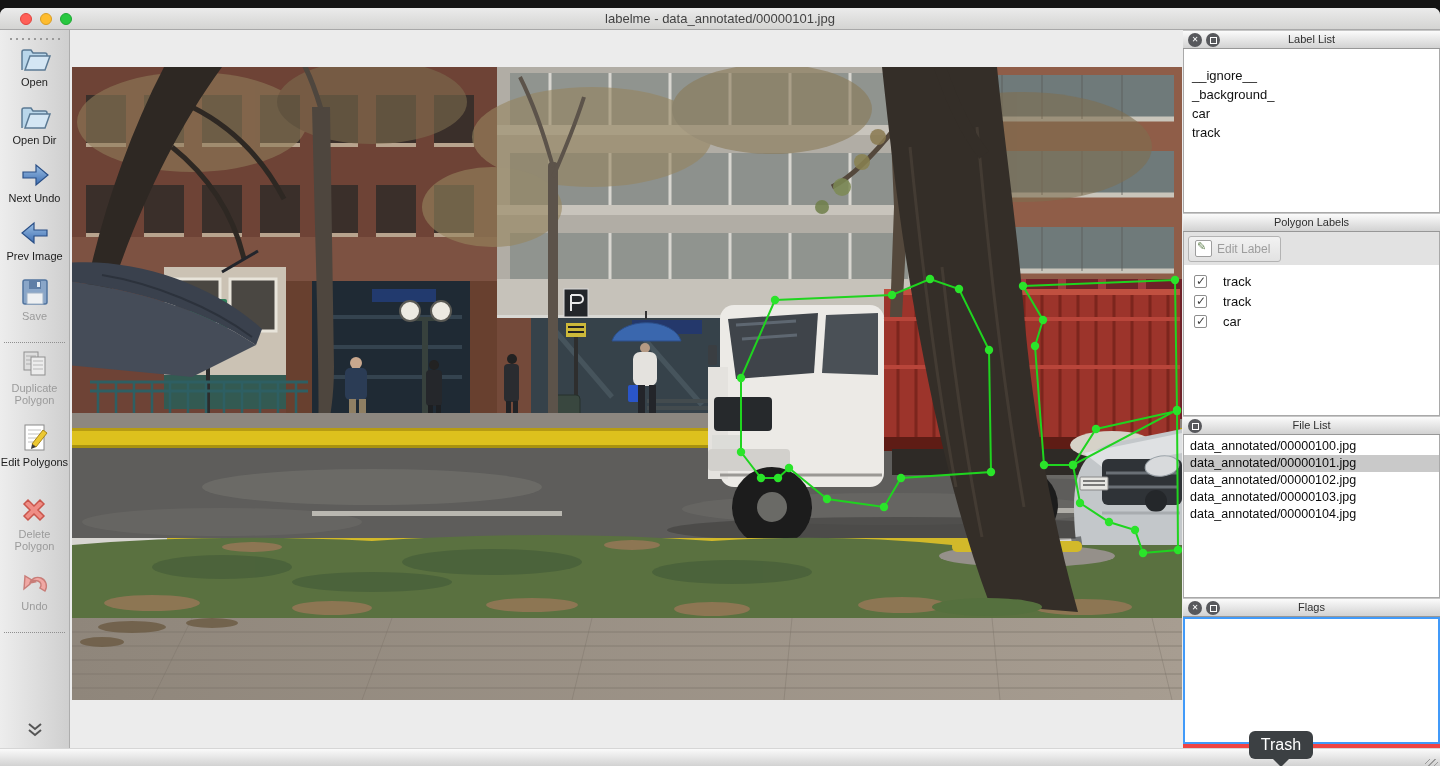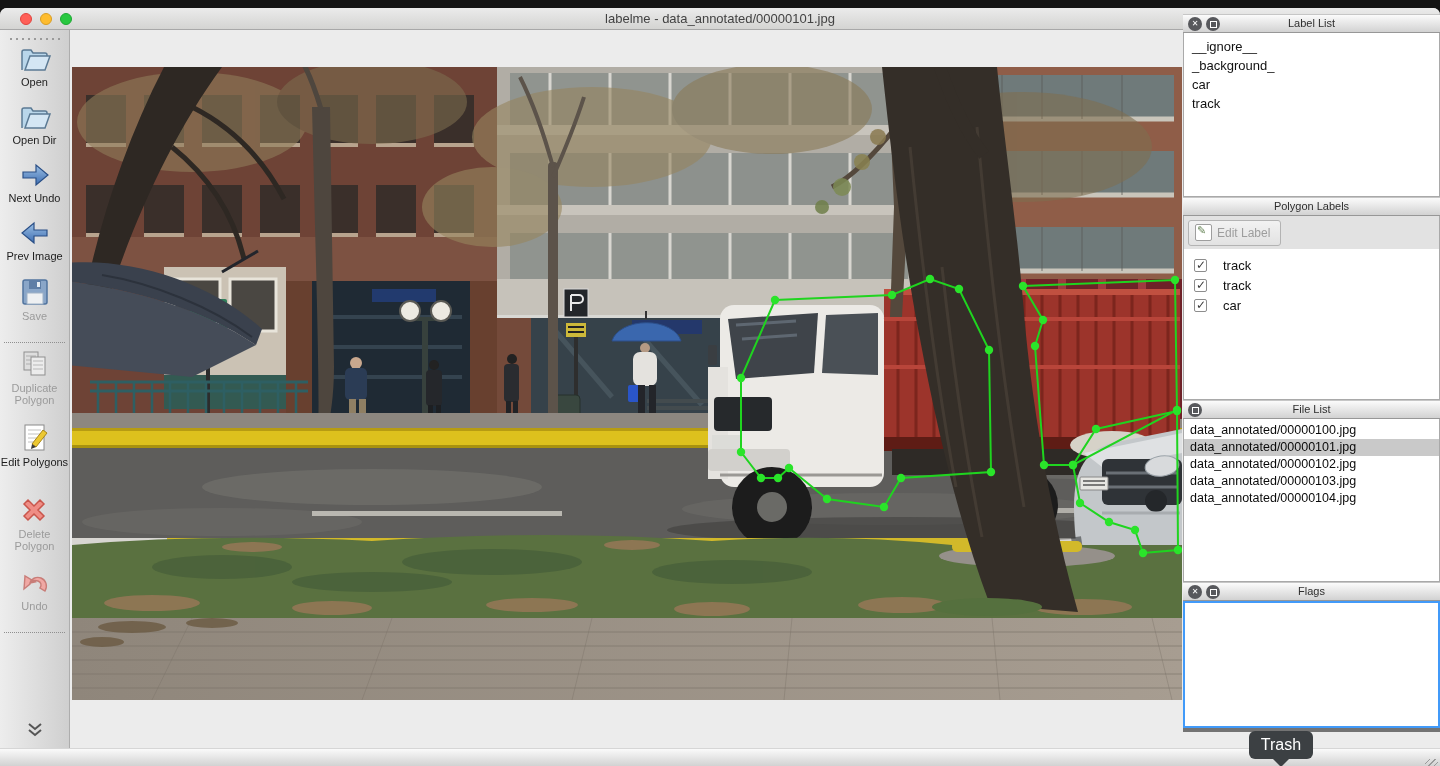--- a/index.html
+++ b/index.html
@@ -27,21 +27,21 @@
   .tb-item.disabled .tb-label{color:#9b9b9b;}
   .tb-sep{height:1px;margin:4px 4px;border-top:1px dotted #8f8f8f;}
   .tb-overflow{position:absolute;bottom:6px;left:0;width:70px;text-align:center;}
 
   
   .canvas-area{position:absolute;left:70px;top:22px;width:1113px;height:718px;background:#ececec;}
   .photo{position:absolute;left:2px;top:37px;width:1110px;height:633px;overflow:hidden;background:#d8d6d2;}
   .photo svg{display:block;}
 
   
-  .dock{position:absolute;left:1183px;top:6px;width:257px;height:718px;background:#737373;}
+  .dock{position:absolute;left:1183px;top:22px;width:257px;height:718px;background:#ef4444;}
   .panel-header{position:relative;height:19px;background:linear-gradient(#fbfbfb,#d2d2d2);
     border-top:1px solid #c6c6c6;border-bottom:1px solid #979797;box-sizing:border-box;}
   .panel-title{position:absolute;left:0;right:0;top:2px;text-align:center;font-size:11px;color:#2e2e2e;}
   .ph-btn{position:absolute;top:2px;width:14px;height:14px;border-radius:50%;background:#57585c;
     color:#fff;text-align:center;cursor:default;}
   .ph-btn.close::after{content:"\2715";font-size:8px;line-height:14px;font-weight:bold;display:block;}
   .ph-btn.float::after{content:"";position:absolute;left:4px;top:4px;width:5px;height:5px;border:1px solid #fff;}
   .panel-body{background:#ffffff;border-left:1px solid #a9a9a9;border-right:1px solid #a9a9a9;
     border-bottom:1px solid #a9a9a9;box-sizing:border-box;overflow:hidden;}
   .ll-row{font-size:13px;color:#111;padding:1px 8px;height:17px;line-height:16px;}
@@ -504,21 +504,21 @@
     </div>
   </div>
 
   <div class="dock">
 
     <div class="panel-header">
       <span class="ph-btn close" style="left:5px"></span>
       <span class="ph-btn float" style="left:23px"></span>
       <span class="panel-title">Label List</span>
     </div>
-    <div class="panel-body" style="height:164px;padding-top:5px">
+    <div class="panel-body" style="height:164px;padding-top:18px">
 
     <div class="ll-row">__ignore__</div>
         <div class="ll-row">_background_</div>
         <div class="ll-row">car</div>
         <div class="ll-row">track</div>
       </div>
 
     <div class="panel-header">
       <span class="panel-title">Polygon Labels</span>
     </div>

